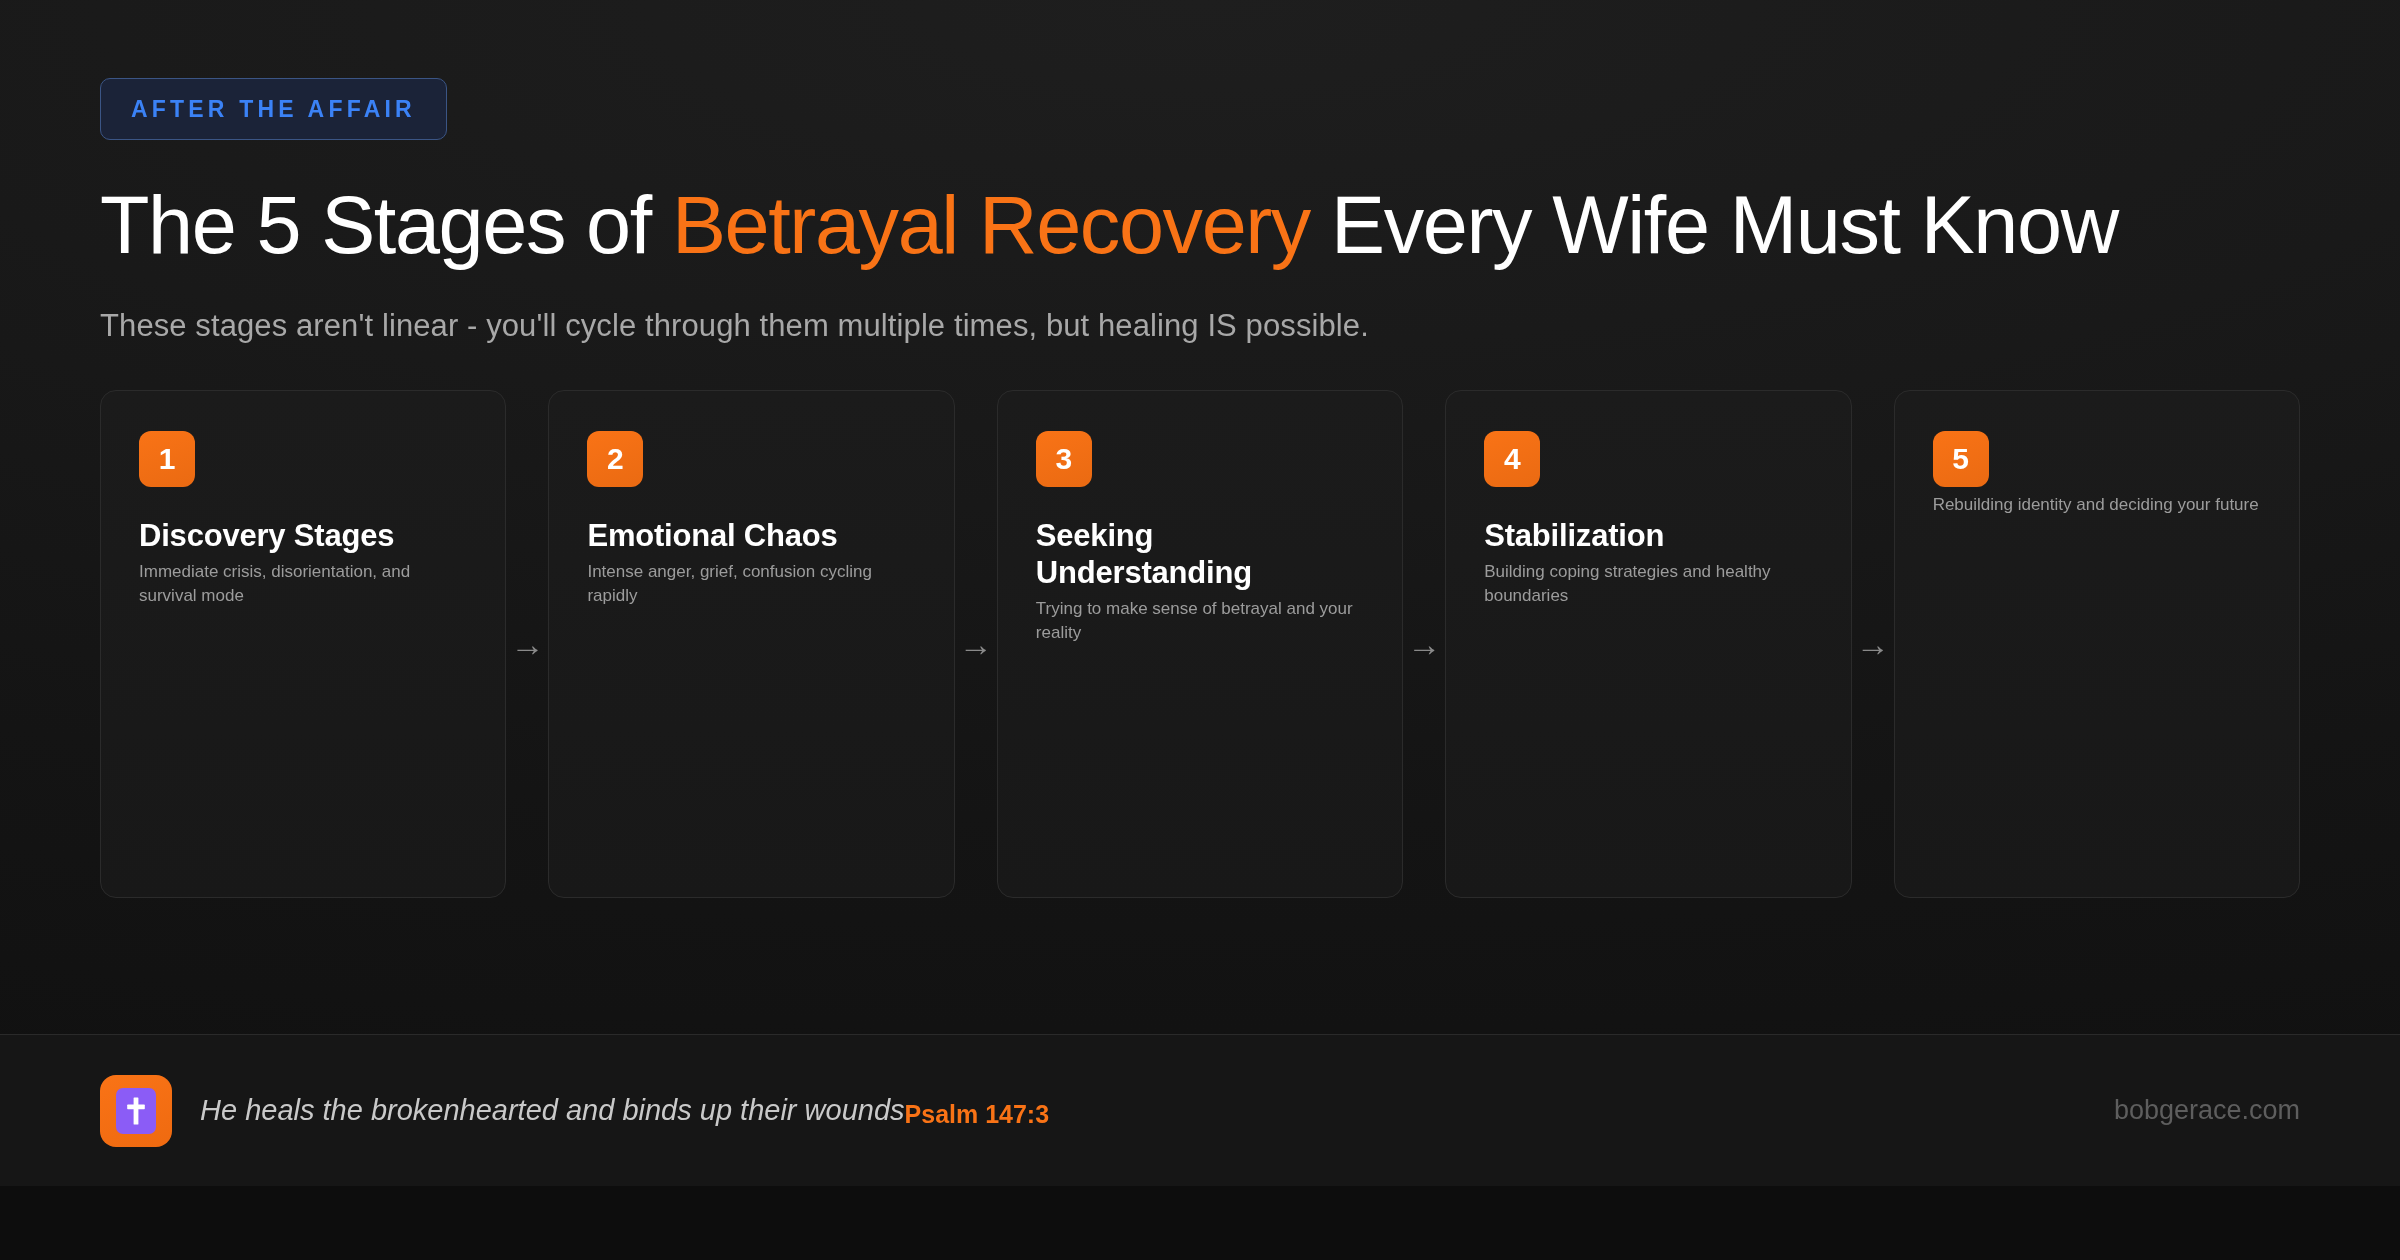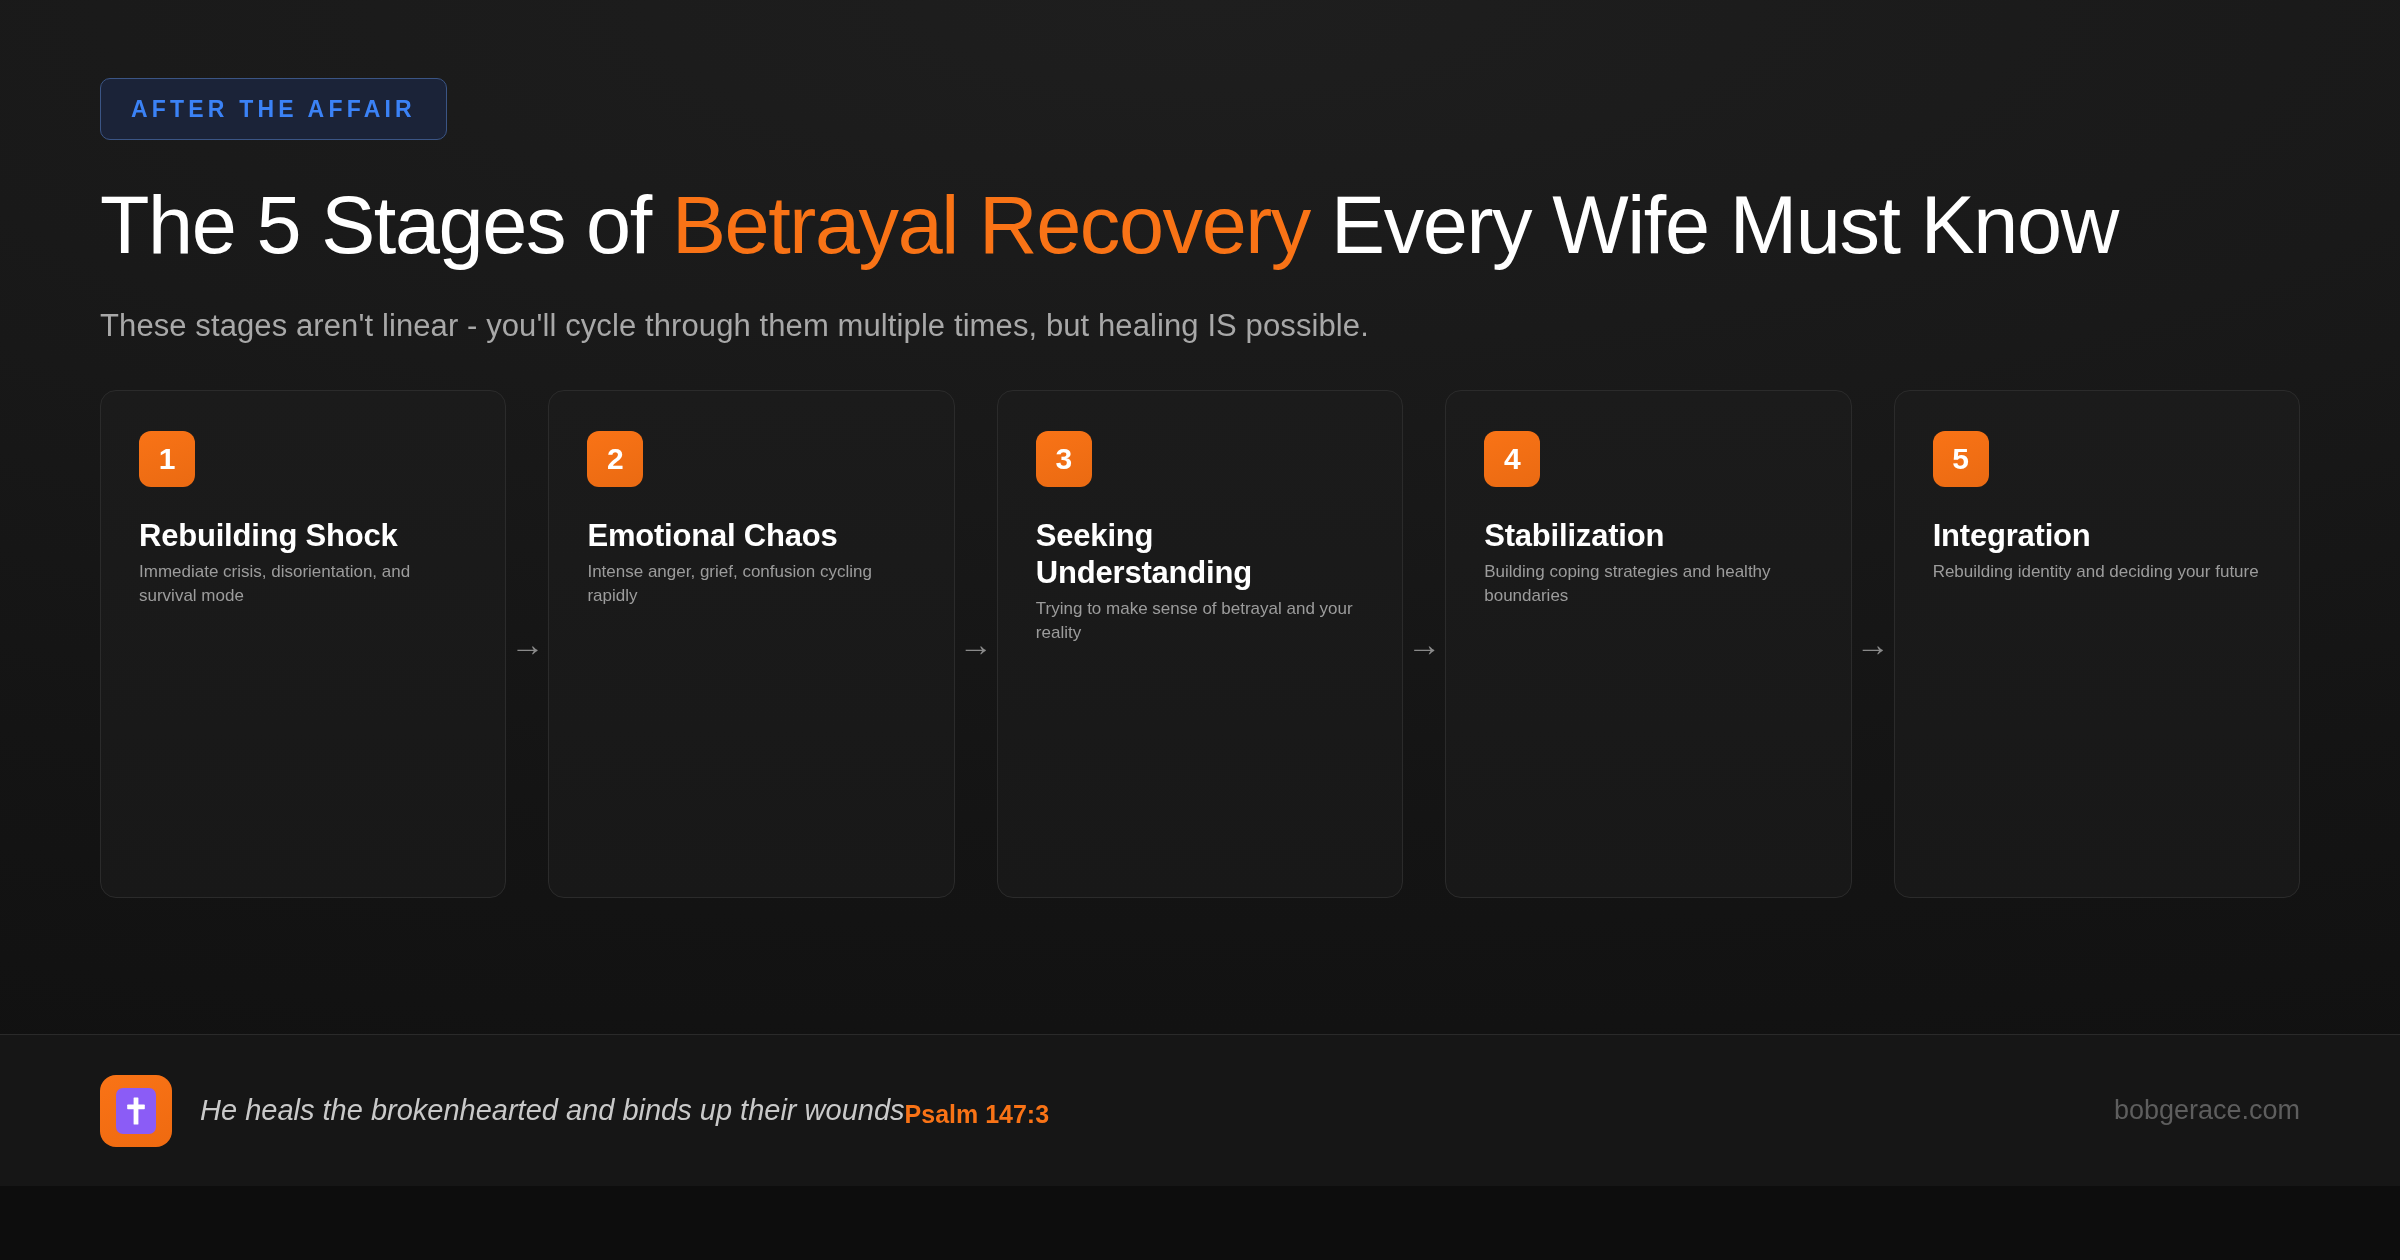--- a/index.html
+++ b/index.html
@@ -211,21 +211,21 @@
     <h1 class="headline">
       <span>The 5 Stages of </span><span class="accent">Betrayal Recovery</span><span> Every Wife Must Know</span>
     </h1>
 
     <p class="subhead">These stages aren't linear - you'll cycle through them multiple times, but healing IS possible.</p>
 
     <div class="cards">
 
       <div class="card">
         <div class="badge">1</div>
-        <div class="card-title">Rebuilding Shock</div>
+        <div class="card-title">Discovery Stages</div>
         <div class="card-desc">Immediate crisis, disorientation, and survival mode</div>
       </div>
 
       <div class="arrow">→</div>
 
       <div class="card">
         <div class="badge">2</div>
         <div class="card-title">Emotional Chaos</div>
         <div class="card-desc">Intense anger, grief, confusion cycling rapidly</div>
       </div>
@@ -243,21 +243,20 @@
       <div class="card">
         <div class="badge">4</div>
         <div class="card-title">Stabilization</div>
         <div class="card-desc">Building coping strategies and healthy boundaries</div>
       </div>
 
       <div class="arrow">→</div>
 
       <div class="card">
         <div class="badge">5</div>
-        <div class="card-title">Integration</div>
         <div class="card-desc">Rebuilding identity and deciding your future</div>
       </div>
 
     </div>
   </div>
 
   <div class="footer">
 
     <div class="cross-icon">
       <div class="cross-inner">

